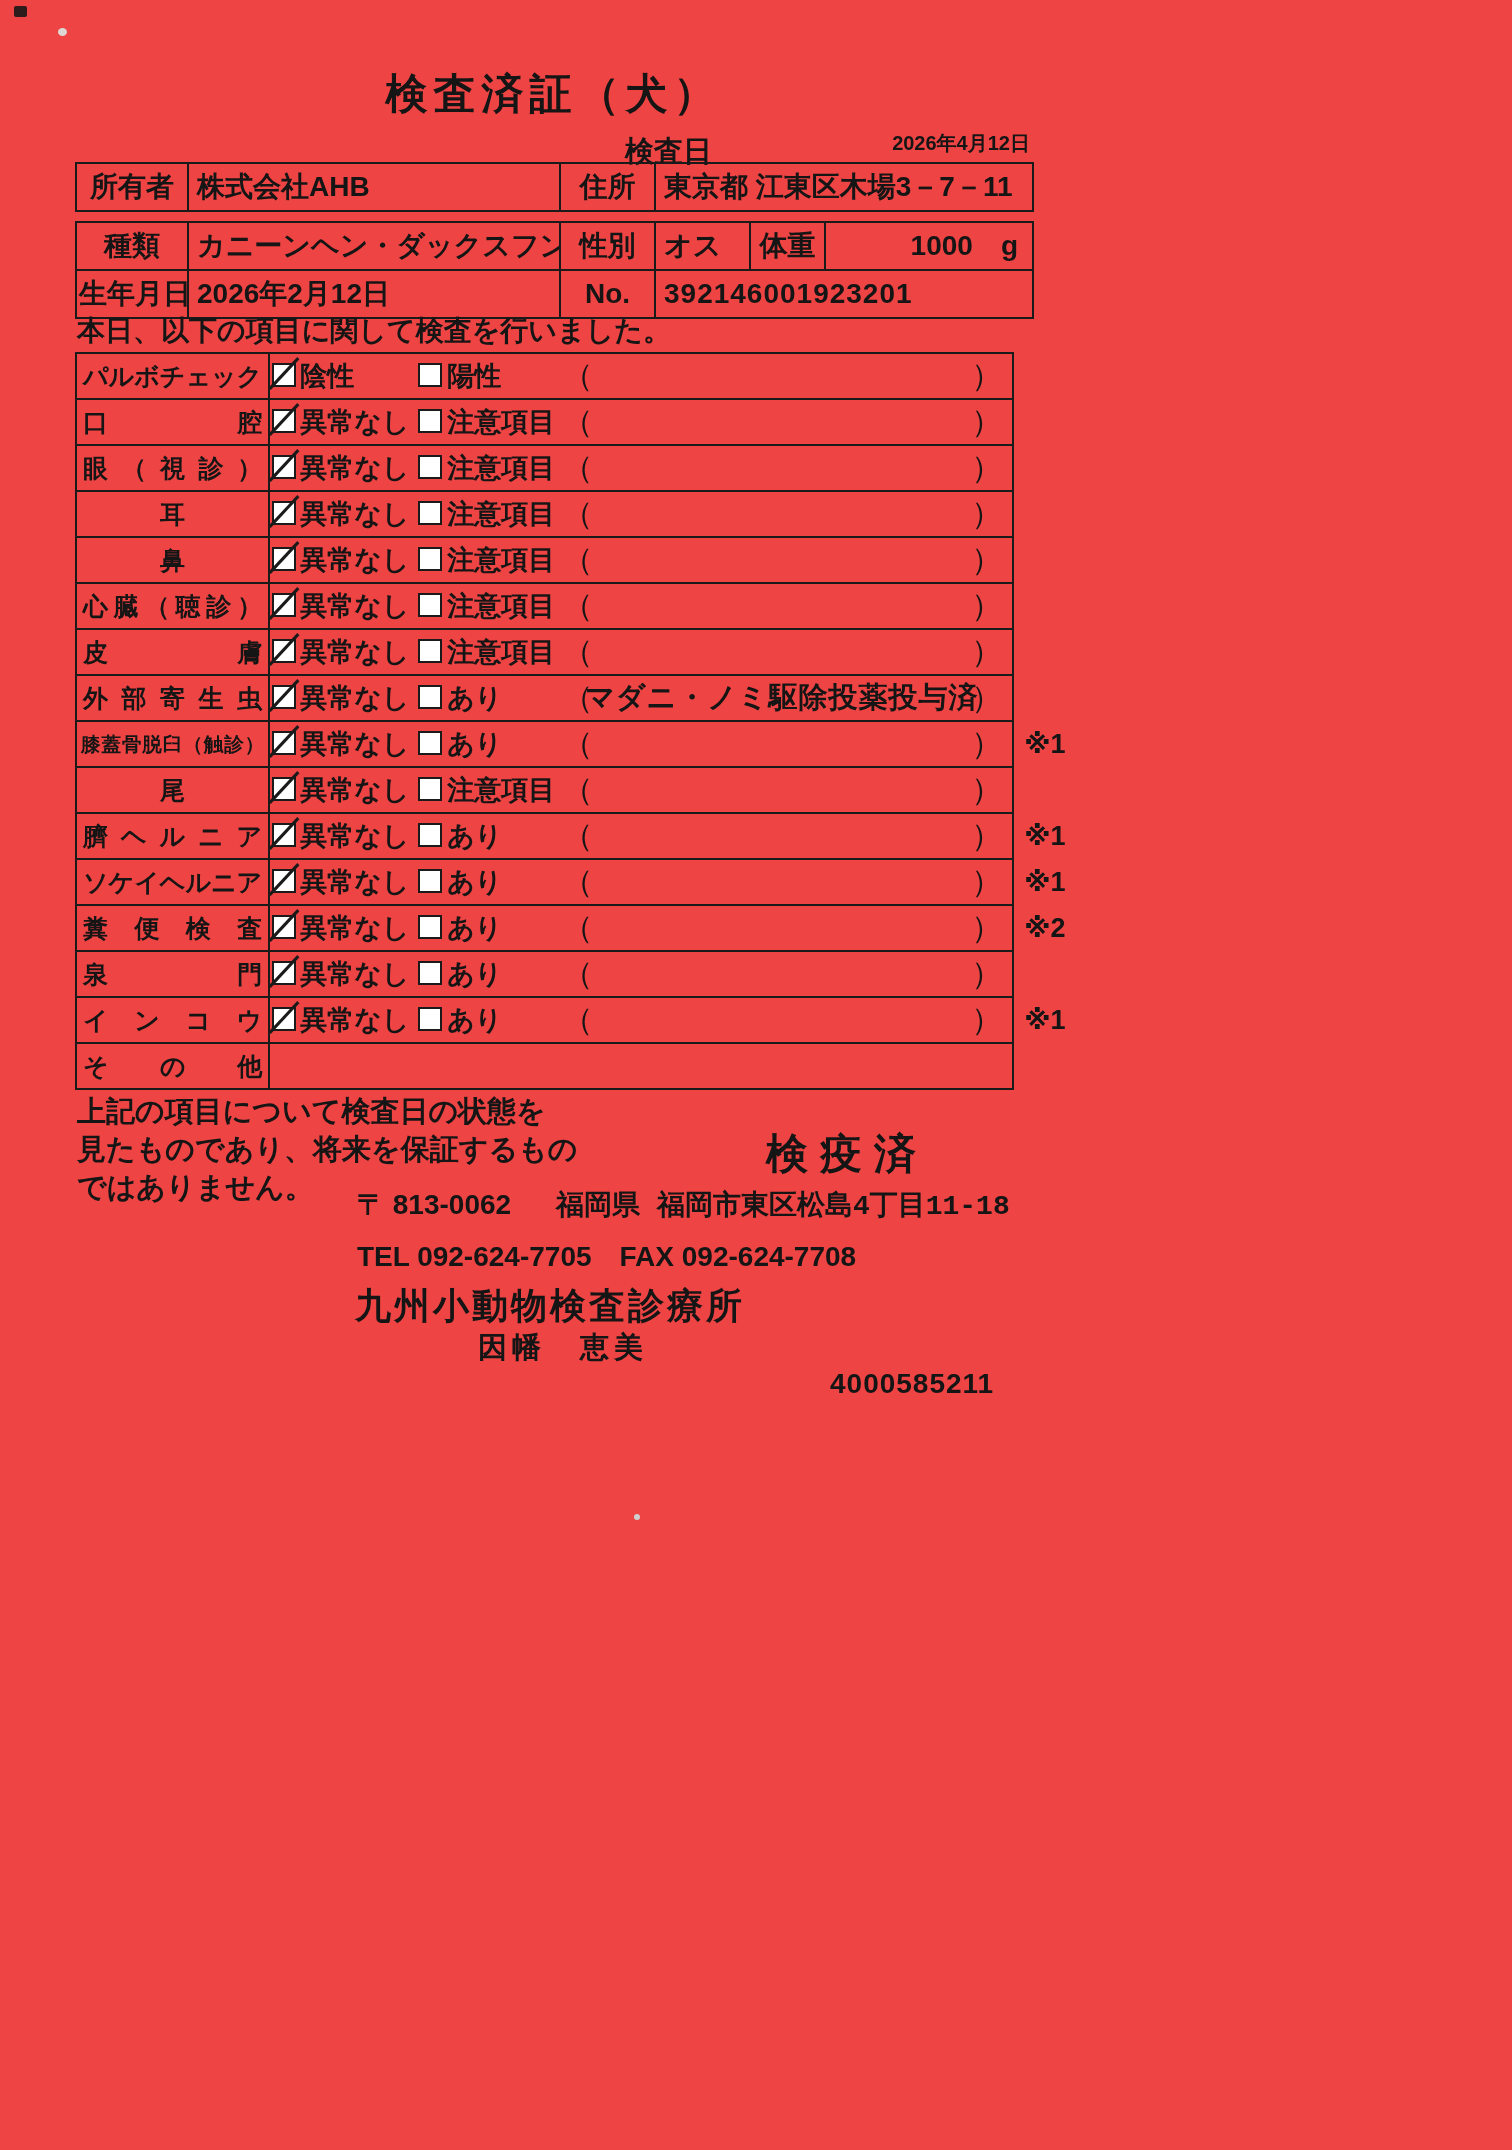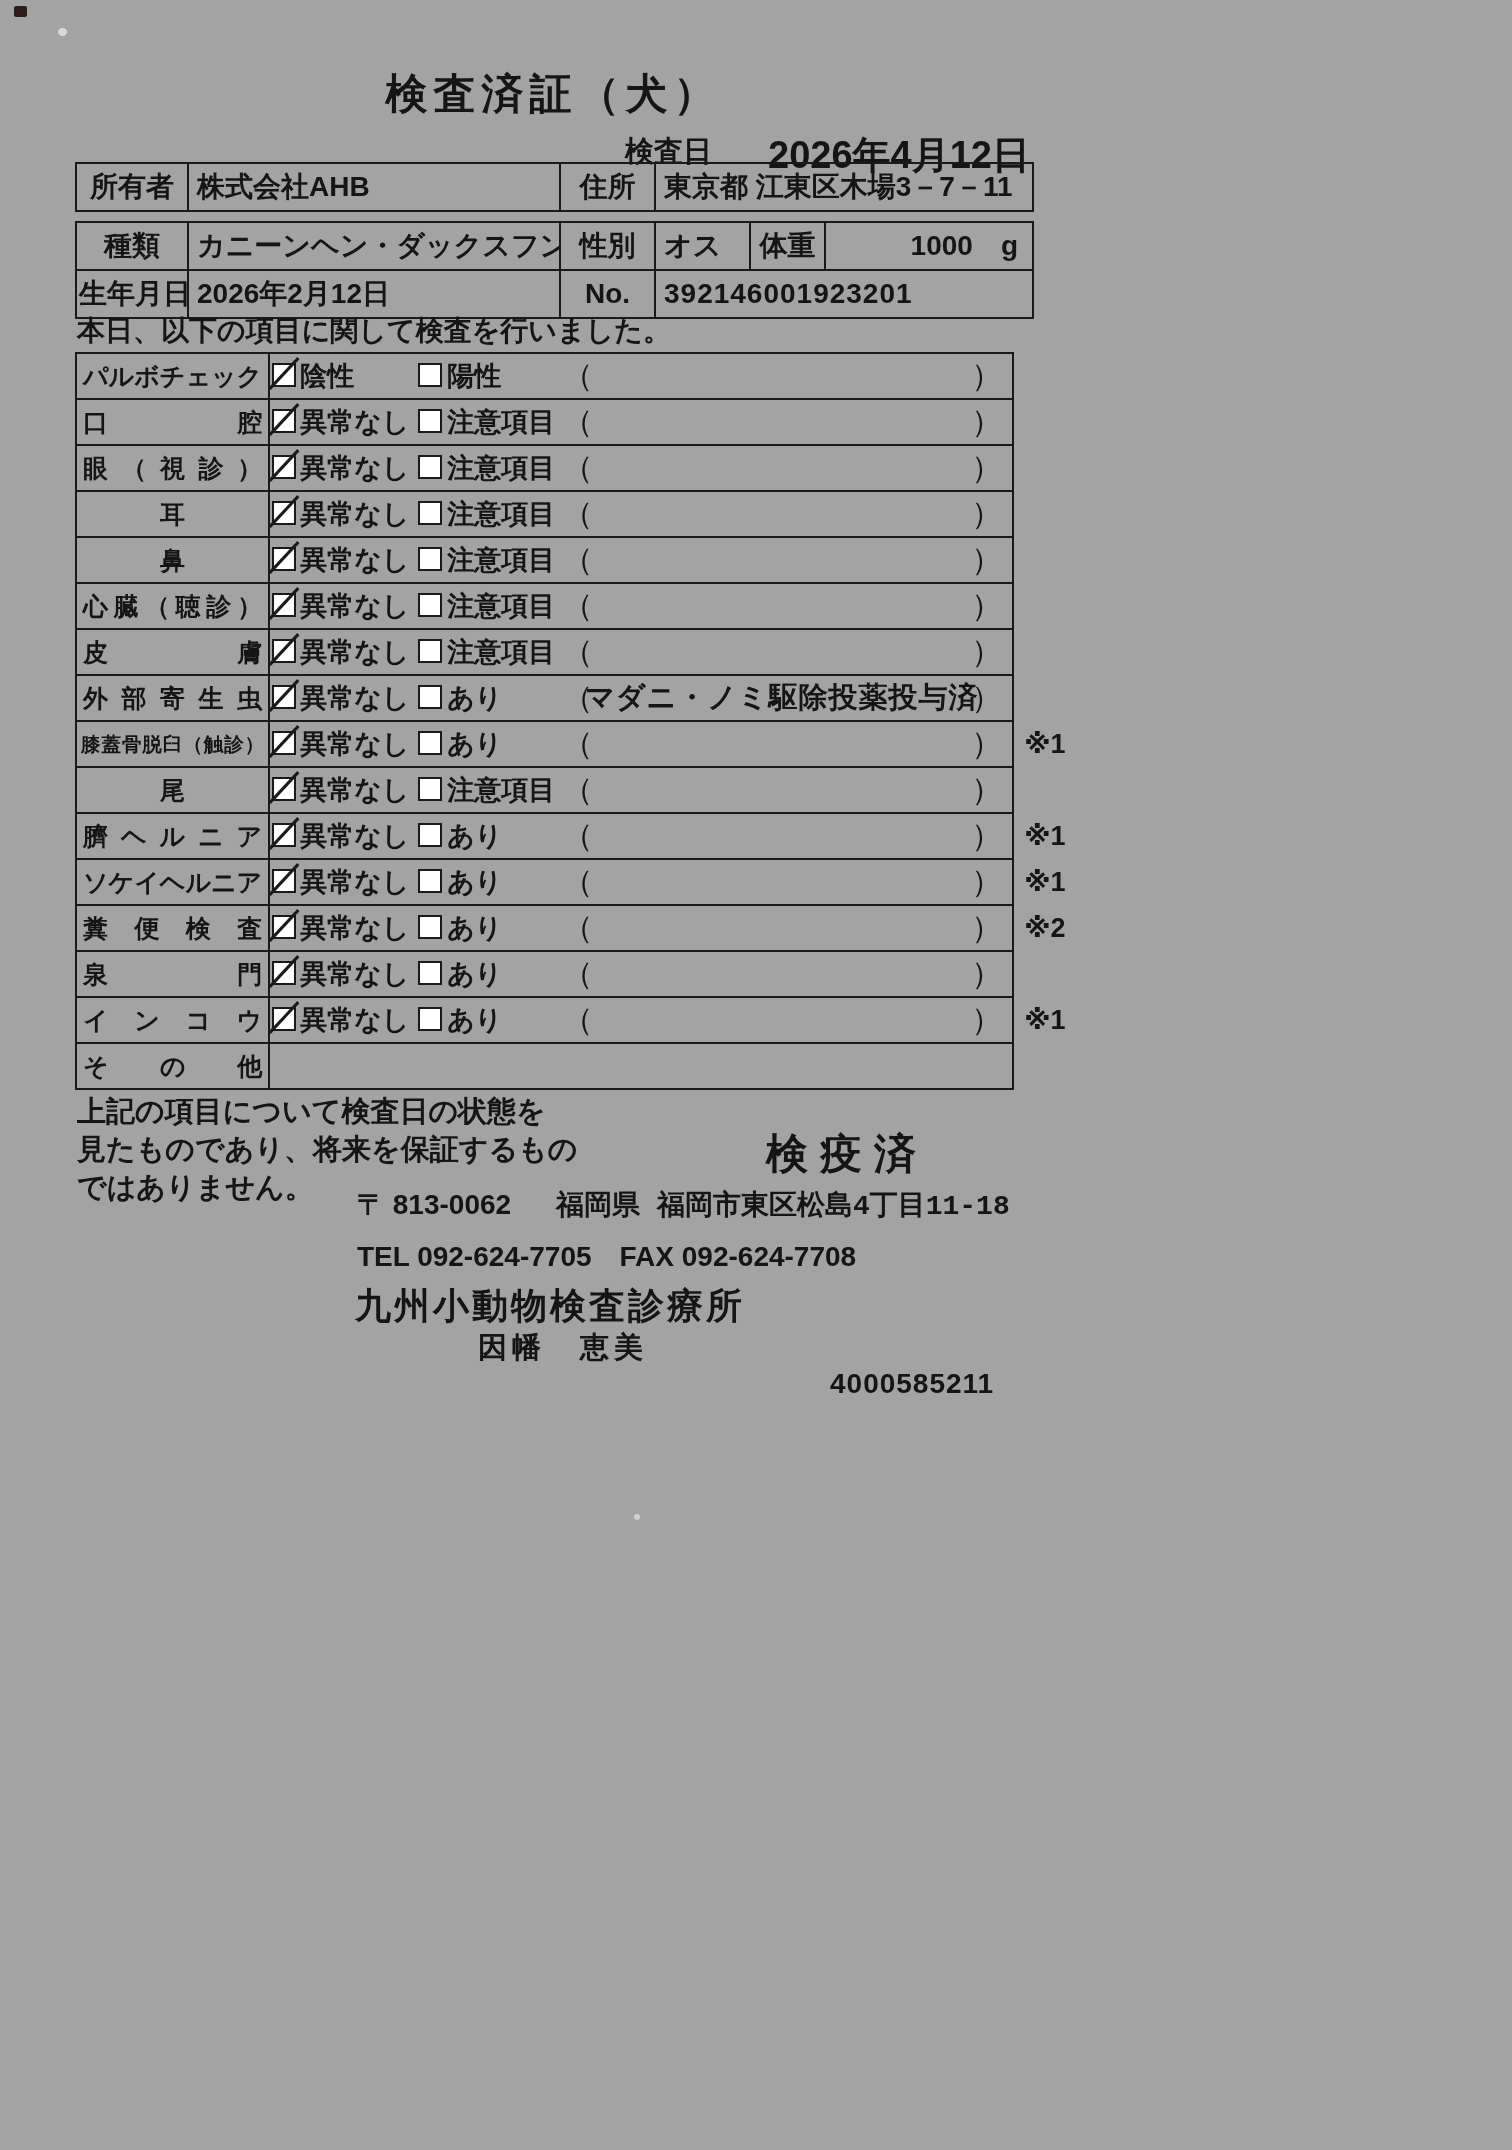--- a/index.html
+++ b/index.html
@@ -1,29 +1,29 @@
 <!DOCTYPE html>
 <html><head>
 <meta charset="utf-8">
 <style>
   html,body{margin:0;padding:0;background:#fff;}
-  .page{position:relative;width:1512px;height:2150px;background:#a3a3a3;color:#151515;
+  .page{position:relative;width:1512px;height:2150px;background:#ef4444;color:#151515;
         font-family:"Liberation Sans","DejaVu Sans",sans-serif;font-weight:600;overflow:hidden;}
 
   
   .artifact-1{position:absolute;left:14px;top:6px;width:13px;height:11px;background:#2e1c1c;border-radius:2px;}
   .artifact-2{position:absolute;left:58px;top:28px;width:9px;height:8px;background:#ddd8d2;border-radius:50%;}
   .artifact-3{position:absolute;left:634px;top:1514px;width:6px;height:6px;background:#cfcfcf;border-radius:50%;}
 
   .title{position:absolute;top:66px;left:75px;width:957px;text-align:center;
          font-size:42px;font-weight:700;letter-spacing:6px;}
 
   .date-row{position:absolute;top:132px;left:75px;width:957px;height:34px;font-size:29px;}
   .date-label{position:absolute;left:550px;top:0;}
-  .date-value{position:absolute;right:2px;top:-2px;font-size:38px;text-align:center;}
+  .date-value{position:absolute;right:2px;top:-2px;font-size:20px;text-align:center;}
 
   table{position:absolute;border-collapse:collapse;}
   .hdr-table{table-layout:fixed;width:957px;}
   .hdr-table td{border:2.5px solid #1a1a1a;height:46px;font-size:28px;padding:0 8px;
                 overflow:hidden;white-space:nowrap;vertical-align:middle;}
   .owner-table{top:162px;left:75px;}
   .info-table{top:221px;left:75px;}
   td.label{text-align:center;padding:0 2px;}
   td.value{text-align:left;}
   .wflex{display:flex;justify-content:flex-end;align-items:flex-end;gap:28px;padding-right:6px;}

